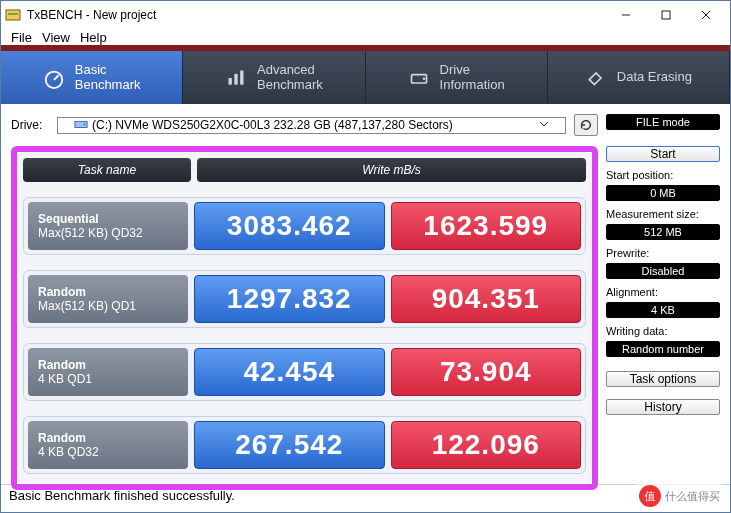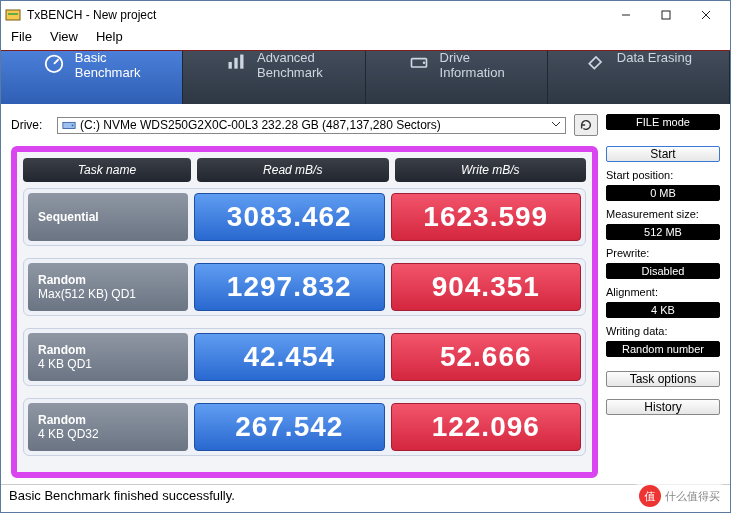--- a/index.html
+++ b/index.html
@@ -3,39 +3,39 @@
 <meta charset="utf-8">
 <style>
 * { margin: 0; padding: 0; box-sizing: border-box; font-family: "Segoe UI", Tahoma, sans-serif; }
 body { width: 731px; height: 513px; background: #fff; border: 1px solid #5a7aa0; overflow: hidden; position: relative; }
 .titlebar { height: 28px; background: #fff; display: flex; align-items: center; padding: 0 4px; font-size: 12px; }
 .titlebar .icon { width: 16px; height: 16px; margin-right: 6px; display: inline-block; }
 .titlebar .title { flex: 1; }
 .winbtns { display: flex; }
 .winbtn { width: 40px; height: 26px; display: flex; align-items: center; justify-content: center; font-size: 12px; }
 .winbtn svg { width: 10px; height: 10px; }
-.menubar { height: 22px; display: flex; align-items: flex-start; gap: 18px; padding: 0 10px; font-size: 13px; border-bottom: 1px solid #7f1d1d; }
+.menubar { height: 22px; display: flex; align-items: center; gap: 10px; padding: 0 10px; font-size: 13px; border-bottom: 6px solid #7f1d1d; }
 .menubar span { cursor: default; }
 .tabbar { height: 53px; background: linear-gradient(#434c5a, #2e3744); display: flex; }
-.tab { flex: 1; display: flex; justify-content: center; gap: 10px; color: #cfd6e2; font-size: 13px; border-right: 1px solid #1f2730; cursor: pointer; }
+.tab { flex: 1; display: flex; align-items: center; justify-content: center; gap: 10px; color: #cfd6e2; font-size: 13px; border-right: 1px solid #1f2730; cursor: pointer; }
 .tab.active { background: linear-gradient(#4b7fd8, #2f5fb5); color: #fff; }
 .tab .ticon { width: 22px; height: 22px; display: flex; align-items: center; justify-content: center; }
 .tab .tlabel { line-height: 1.15; }
 .body { display: flex; padding: 10px 10px 6px 10px; gap: 8px; height: 380px; }
 .left { flex: 1; display: flex; flex-direction: column; }
 .drive-row { display: flex; align-items: center; gap: 8px; margin-bottom: 10px; font-size: 12px; }
 .drive-row label { width: 38px; }
-.drive-sel { flex: 1; height: 17px; border: 1px solid #888; background: #fff; display: flex; align-items: flex-start; padding: 0 4px; font-size: 12px; gap: 4px; }
+.drive-sel { flex: 1; height: 17px; border: 1px solid #888; background: #fff; display: flex; align-items: center; padding: 0 16px; font-size: 12px; gap: 4px; }
 .drive-sel .dd { margin-left: auto; }
 .refresh { width: 24px; height: 22px; border: 1px solid #888; background: #eee; display: flex; align-items: center; justify-content: center; border-radius: 2px; }
 .bench { background: #f2f4f8; border: 6px solid #d946ef; border-radius: 6px; padding: 6px 6px 10px 6px; flex: 1; }
 .bhead { display: flex; height: 24px; margin-bottom: 6px; gap: 6px; }
 .bhead div { background: linear-gradient(#3a3f48,#22262e); color: #fff; font-size: 12px; font-style: italic; display: flex; align-items: center; justify-content: center; border-radius: 4px; }
 .bhead .c1 { width: 168px; } .bhead .c2 { flex: 1; } .bhead .c3 { flex: 1; }
-.brow { display: flex; height: 58px; margin-bottom: 12px; gap: 6px; border: 1px solid #c9d2e0; border-radius: 6px; padding: 4px; background: #eef1f7; }
+.brow { display: flex; height: 58px; margin-bottom: 12px; gap: 6px; border: 1px solid #c9d2e0; border-radius: 6px; padding: 4px; background: #eef1f7; margin-top: 15px; }
 .brow:last-child { margin-bottom: 0; }
 .tcell { width: 160px; background: linear-gradient(#8f97a4,#6b7483); border-radius: 4px; color: #fff; font-size: 12px; padding: 8px 10px; display: flex; flex-direction: column; justify-content: center; line-height: 1.2; }
 .tcell .l1 { font-weight: bold; }
 .vcell { flex: 1; border-radius: 4px; display: flex; align-items: center; justify-content: center; font-family: "Arial Black", Arial, sans-serif; font-weight: 900; font-size: 28px; color: #fff; letter-spacing: 1px; }
 .vread { background: linear-gradient(#5f9df2,#2968cf); border: 1px solid #1d4fa3; }
 .vwrite { background: linear-gradient(#f2556b,#d4263f); border: 1px solid #a31d33; }
 .right { width: 114px; display: flex; flex-direction: column; gap: 4px; }
 .rbtn { height: 16px; border: 1px solid #888; background: linear-gradient(#fdfdfd,#e6e6e6); font-size: 12px; display: flex; align-items: center; justify-content: center; cursor: pointer; border-radius: 2px; }
 .rbtn.dark { background: #000; color: #fff; border: 1px solid #000; font-size: 11px; }
 .rbtn.start { border: 1px solid #3a78d8; }
@@ -141,45 +141,45 @@
         <svg width="14" height="14" viewBox="0 0 16 16">
             <path d="M3 8a5 5 0 1 1 2 4" fill="none" stroke="#333" stroke-width="1.6"></path>
             <path d="M3 12 L3 8 L7 8" fill="none" stroke="#333" stroke-width="1.6"></path>
           </svg>
       </div>
     </div>
 
     <div class="bench">
       <div class="bhead">
         <div class="c1">Task name</div>
-        <div class="c2">Read mB/s</div>
         <div class="c3">Write mB/s</div>
       </div>
       <div class="brow">
         <div class="tcell">
             <span class="l1">Sequential</span>
+            <span>Max(512 KB) QD32</span>
           </div>
         <div class="vcell vread">3083.462</div>
         <div class="vcell vwrite">1623.599</div>
       </div>
       <div class="brow">
         <div class="tcell">
             <span class="l1">Random</span>
             <span>Max(512 KB) QD1</span>
           </div>
         <div class="vcell vread">1297.832</div>
         <div class="vcell vwrite">904.351</div>
       </div>
       <div class="brow">
         <div class="tcell">
             <span class="l1">Random</span>
             <span>4 KB QD1</span>
           </div>
         <div class="vcell vread">42.454</div>
-        <div class="vcell vwrite">52.666</div>
+        <div class="vcell vwrite">73.904</div>
       </div>
       <div class="brow">
         <div class="tcell">
             <span class="l1">Random</span>
             <span>4 KB QD32</span>
           </div>
         <div class="vcell vread">267.542</div>
         <div class="vcell vwrite">122.096</div>
       </div>
     </div>

